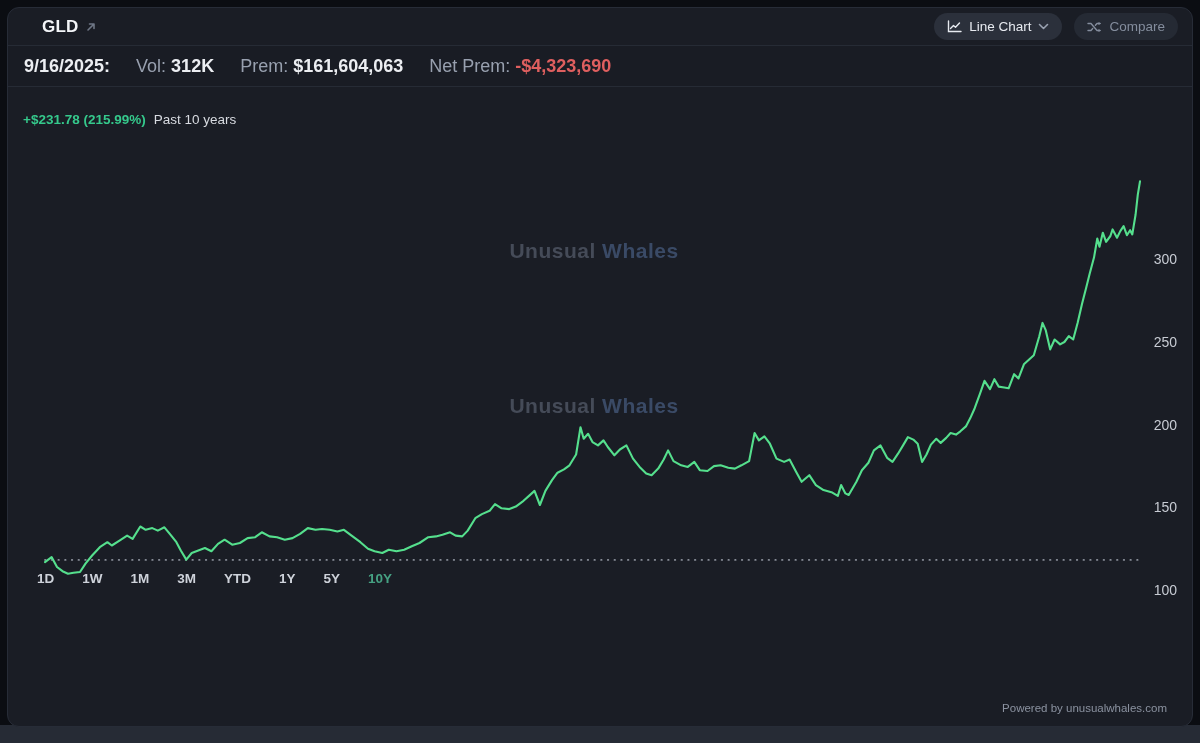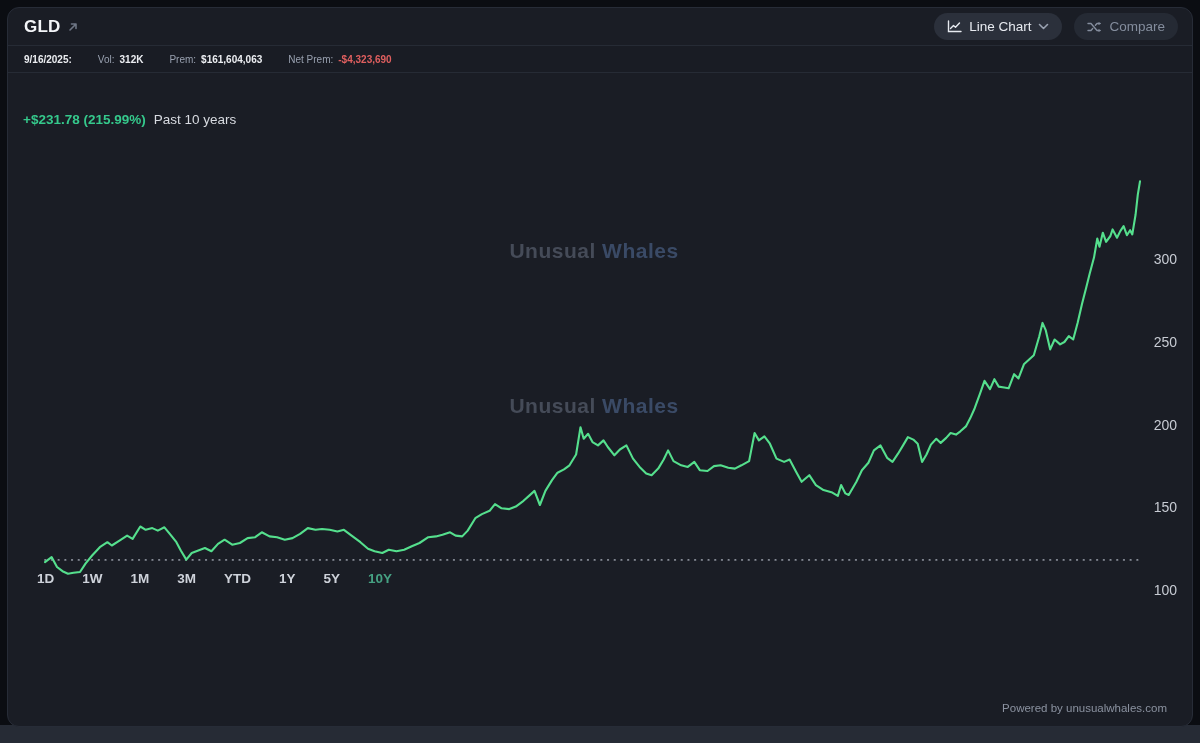--- a/index.html
+++ b/index.html
@@ -2,34 +2,34 @@
 <html><head>
 <meta charset="utf-8">
 <style>
   * { margin:0; padding:0; box-sizing:border-box; }
   html,body { width:1200px; height:743px; overflow:hidden; }
   body { background:#0b0d12; font-family:"Liberation Sans","DejaVu Sans",sans-serif; position:relative; }
   .bottom-strip { position:absolute; left:0; right:0; bottom:0; height:18px; background:#262b35; }
   .panel { position:absolute; left:7px; top:7px; width:1186px; height:720px;
            background:#1a1d25; border:1px solid #272c37; border-radius:12px; overflow:hidden; }
   
-  .hdr { height:37px; display:flex; align-items:center; padding:0 14px 0 16px; }
+  .hdr { height:37px; display:flex; align-items:center; padding:0 14px 0 16px;margin-left:18px; }
   .sym-wrap { display:flex; align-items:center; gap:7px; }
   .sym { color:#f3f5f8; font-size:17px; font-weight:700; letter-spacing:.2px; }
   .sym-arrow { color:#6e7685; display:flex; }
   .hdr-spacer { flex:1; }
   .pill { display:flex; align-items:center; gap:7px; border:none; cursor:pointer;
           border-radius:999px; padding:6px 13px; font-family:inherit; font-size:13.5px; }
   .pill.chart-type { background:#2b303b; color:#e7eaf0; }
   .pill.compare { background:#252a34; color:#848d9d; margin-left:12px; }
   .pill svg { display:block; }
   
-  .infobar { height:28px; display:flex; align-items:center; gap:26px; padding:0 16px;
+  .infobar { height:42px; display:flex; align-items:center; gap:26px; padding:0 16px;
              border-top:1px solid #262b35; border-bottom:1px solid #262b35; background:#191c24;
-             font-size:10px; }
+             font-size:18px; }
   .info-group { display:flex; align-items:center; gap:5px; white-space:nowrap; }
   .info-date { color:#eceef2; font-weight:700; }
   .info-label { color:#98a0af; }
   .info-value { color:#eceef2; font-weight:700; }
   .info-value.neg { color:#df5f5f; }
   
   .price-block { position:absolute; left:23px; top:103px; }
   .price { color:#f5f6f9; font-size:25px; font-weight:700; letter-spacing:.3px; }
   .change-row { margin-top:9px; display:flex; align-items:center; gap:8px; font-size:13.5px; }
   .change { color:#35c98c; font-weight:600; }

